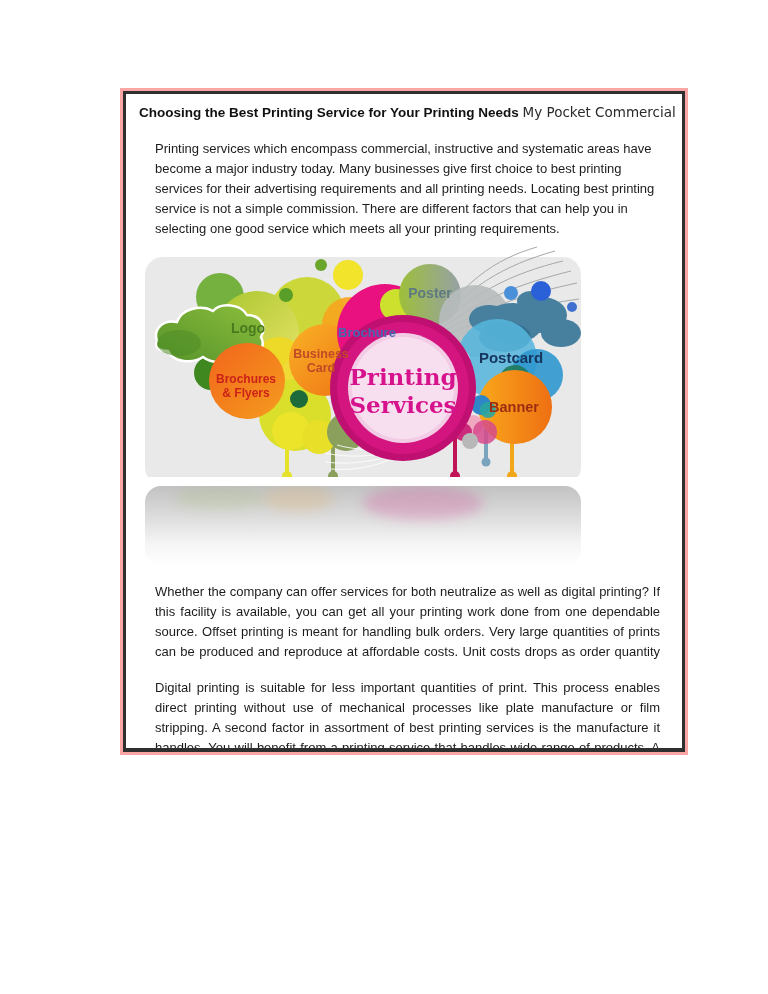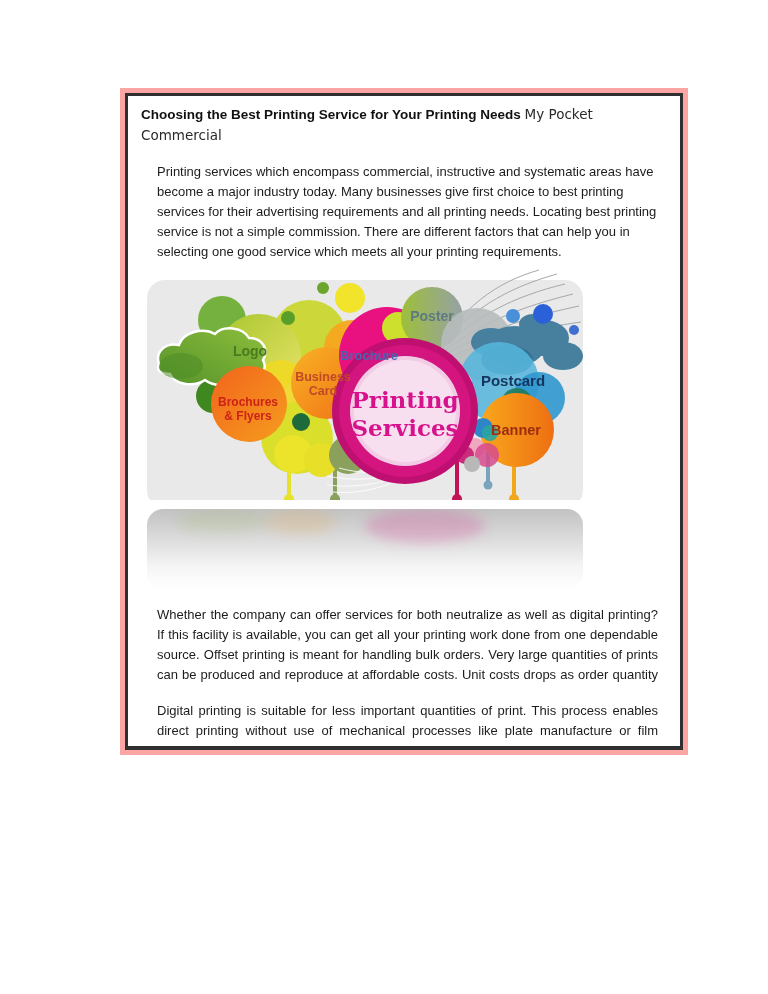--- a/index.html
+++ b/index.html
@@ -2,21 +2,21 @@
 <html><head>
 <meta charset="utf-8">
 <style>
   html,body{margin:0;padding:0;}
   body{
     width:768px;height:994px;background:#ffffff;position:relative;overflow:hidden;
     font-family:"Liberation Sans",sans-serif;color:#1c1c1c;
   }
   .doc-box-outer{
     position:absolute;left:120px;top:88px;width:568px;height:667px;
-    border:5px solid #fca5a5;box-sizing:border-box;background:#fff;
+    border:3px solid #fca5a5;box-sizing:border-box;background:#fff;
   }
   .doc-box{
     width:100%;height:100%;box-sizing:border-box;
     border:3px solid #2f2f2f;border-bottom-width:4px;
     padding:8px 6px 0 13px;overflow:hidden;
   }
   h1.doc-title{
     margin:0 0 12px 0;font-size:13.5px;line-height:20px;font-weight:bold;color:#111;
   }
   .title-suffix{

